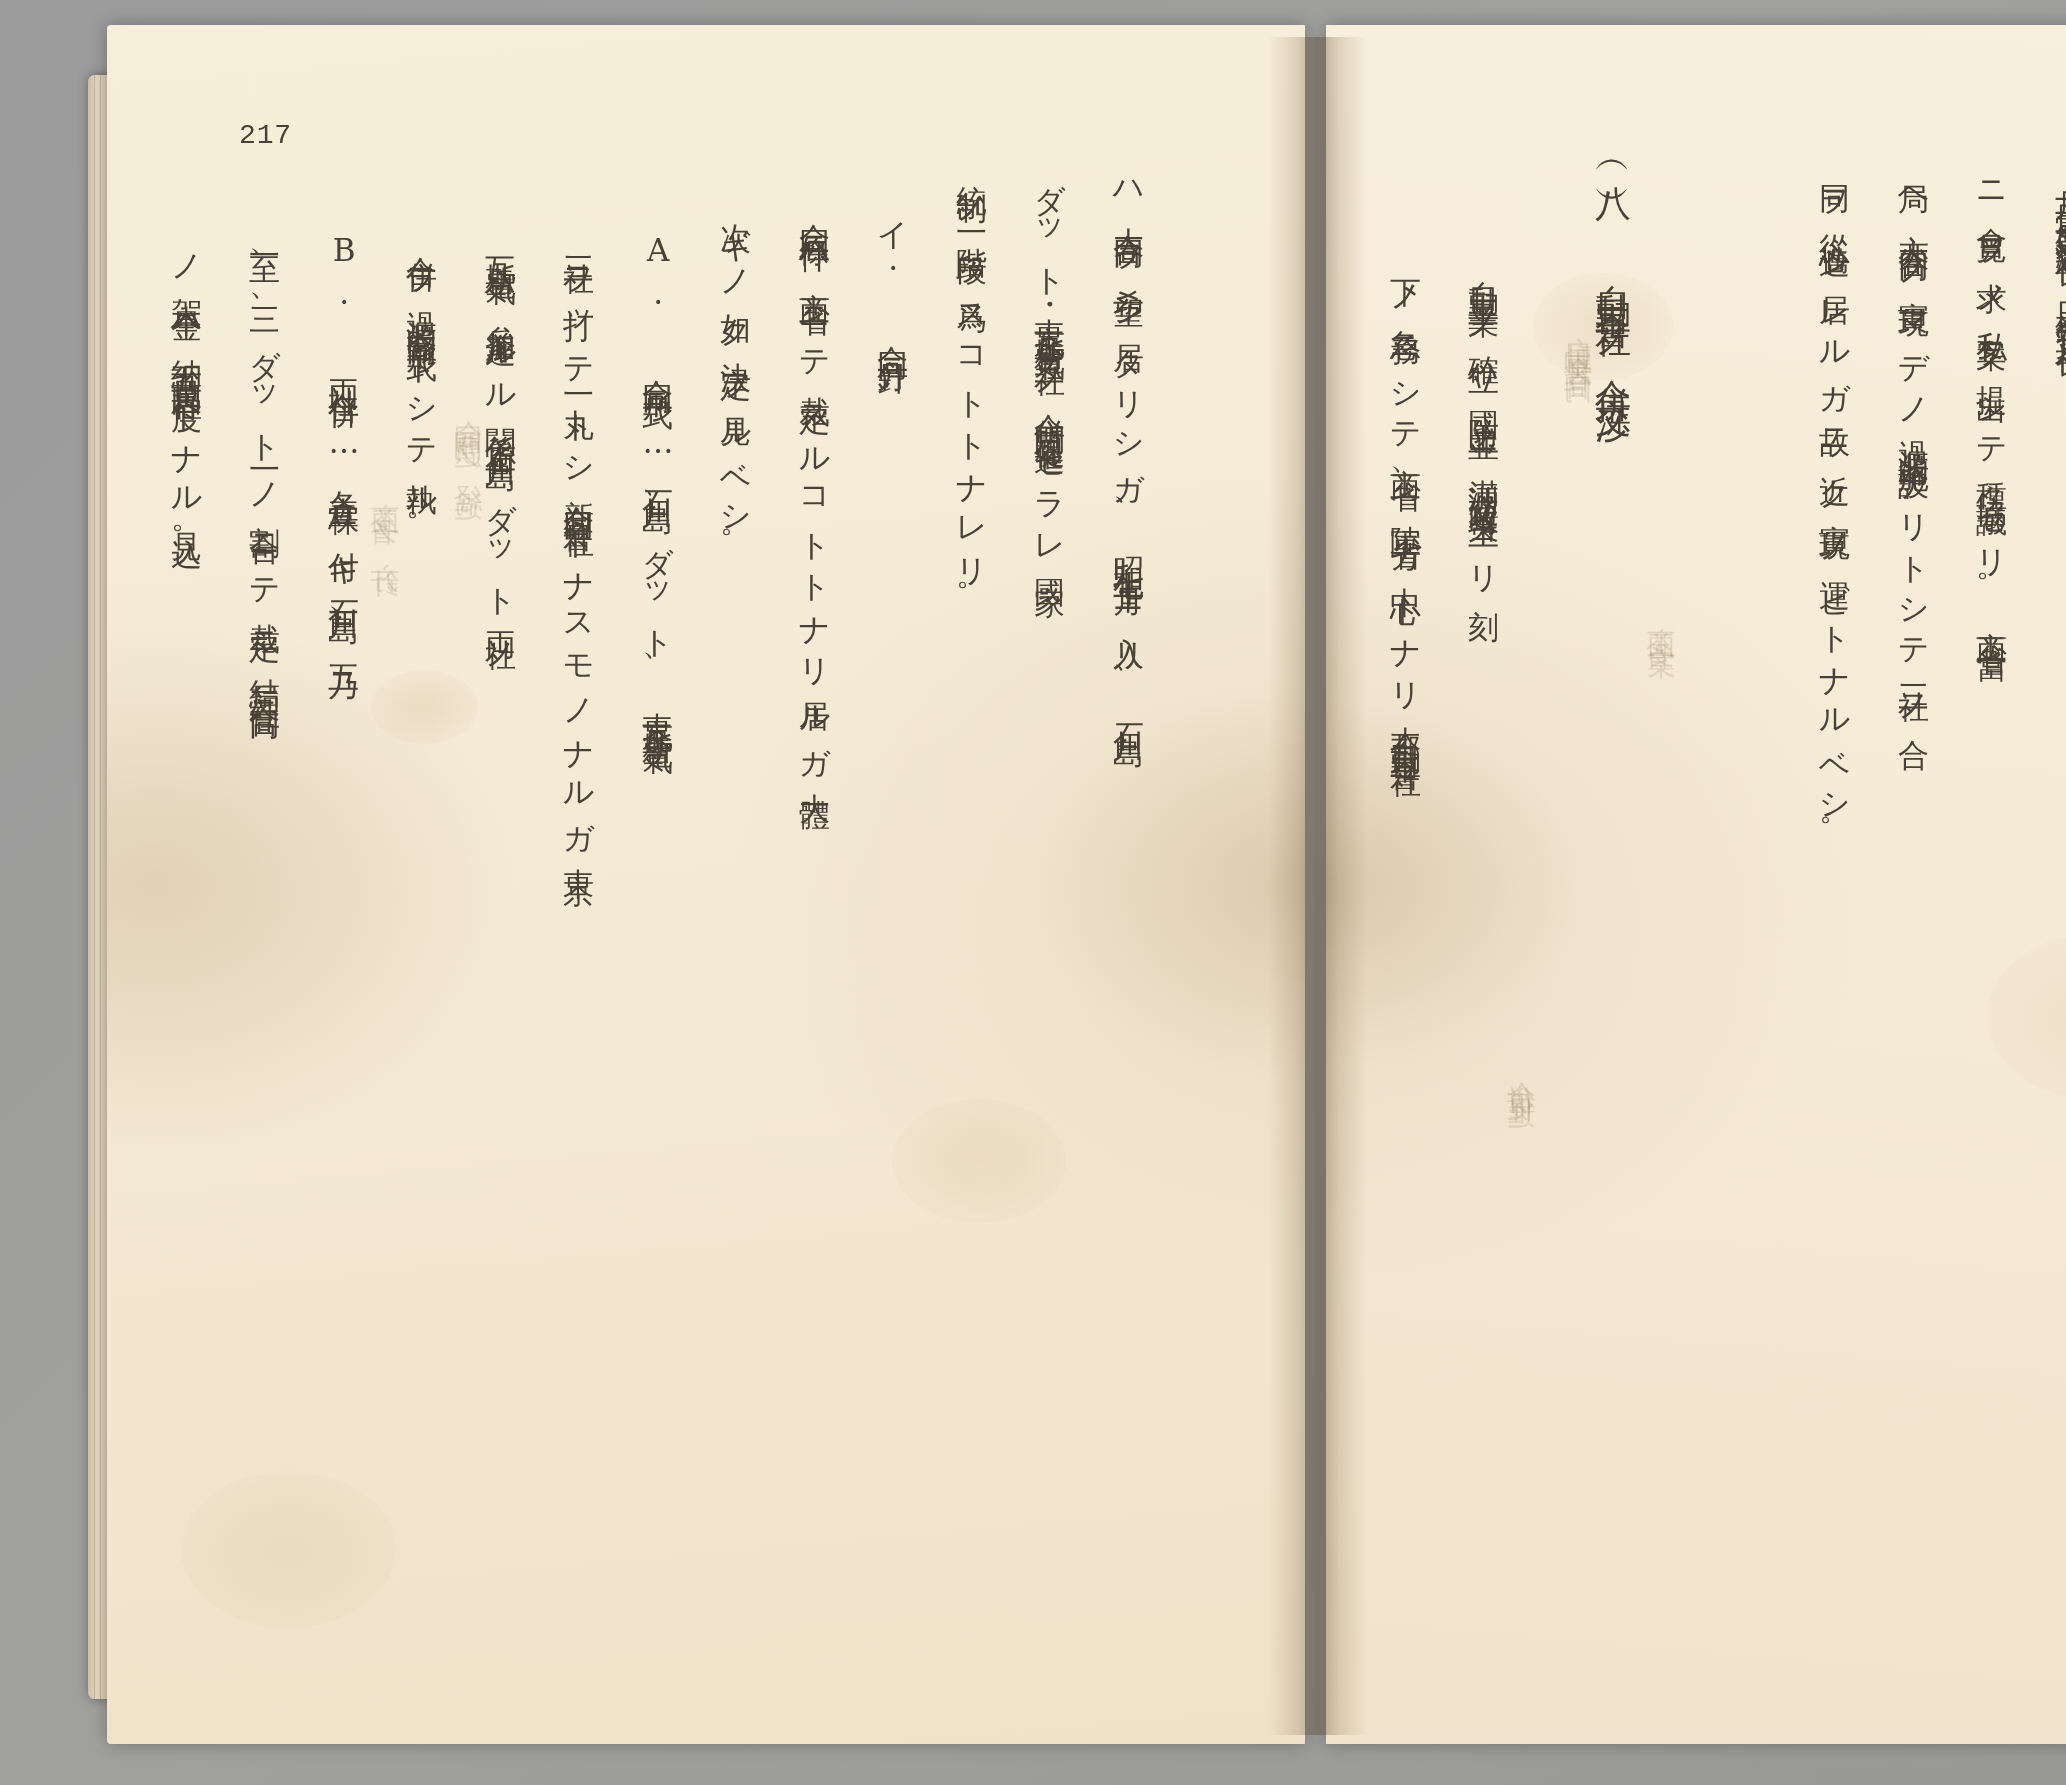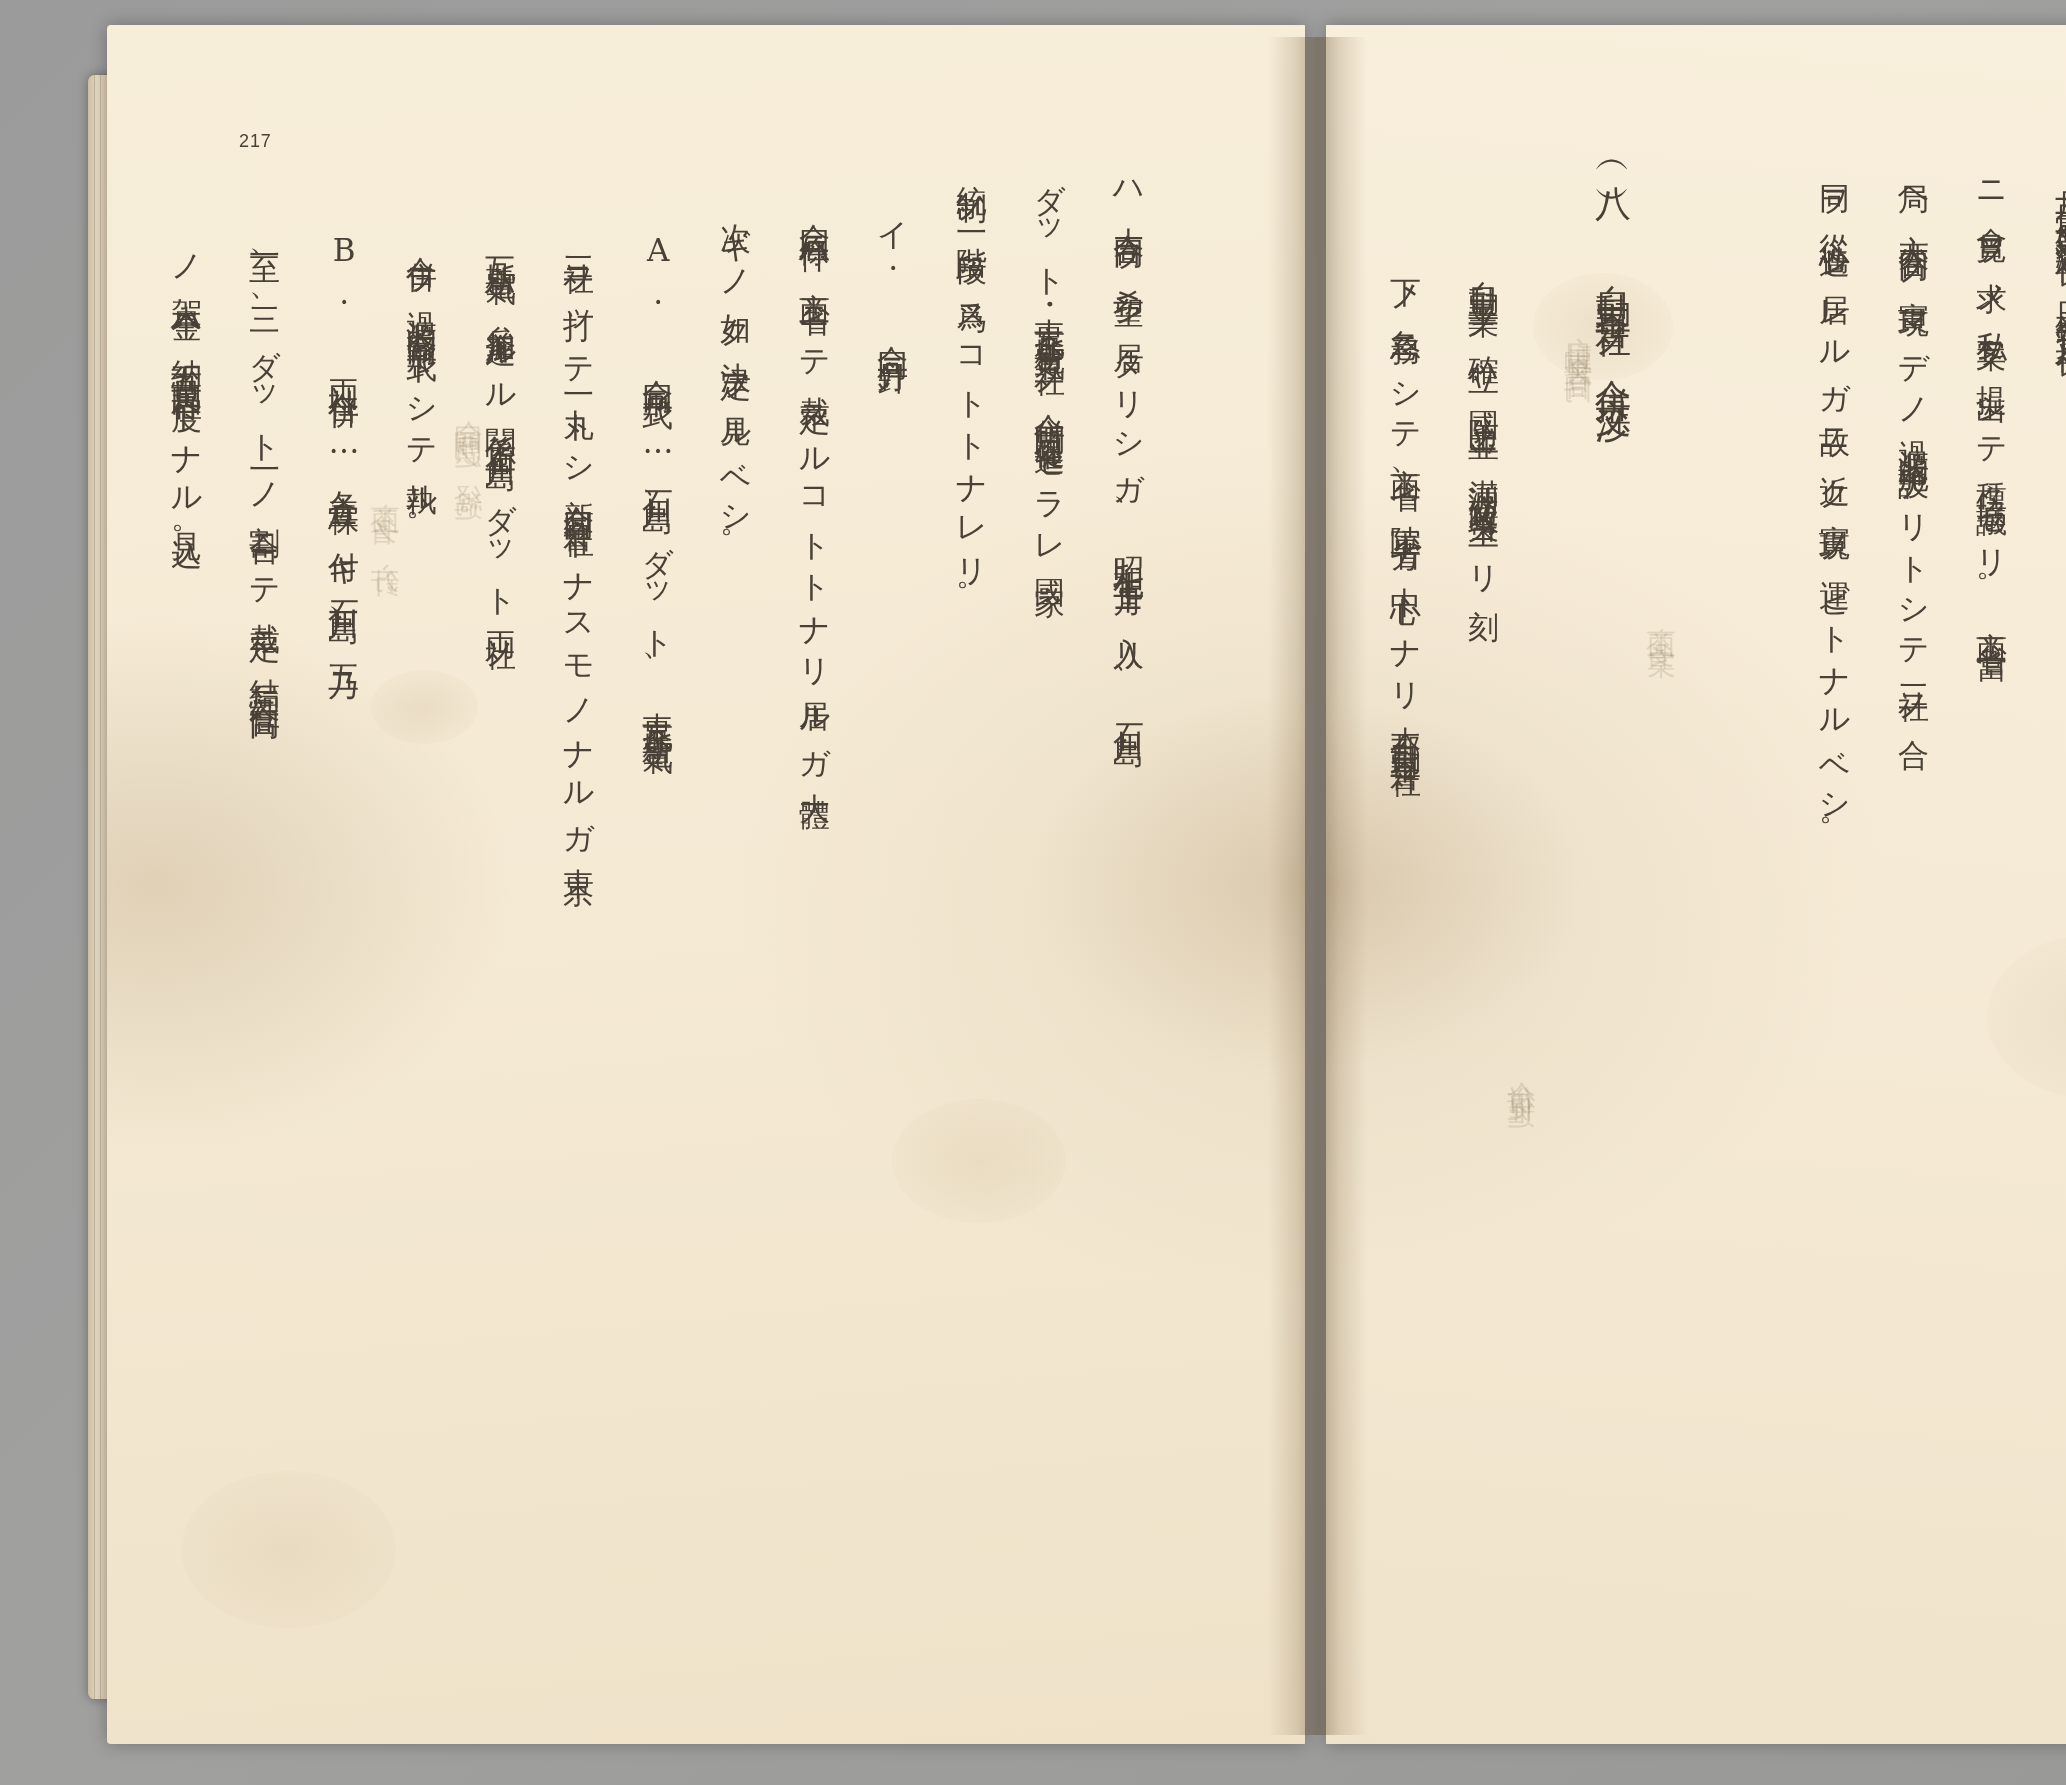--- a/index.html
+++ b/index.html
@@ -91,24 +91,24 @@
        rgba(90,70,45,0.42) 50%,
        rgba(120,95,60,0.20) 72%,
        rgba(120,95,60,0.00) 100%);
     z-index: 5;
     pointer-events: none;
   }
 
   
   .page-num {
     position: absolute;
-    top: 106px;
-    font-size: 18px;
+    top: 95px;
+    font-size: 28px;
     color: #4a4035;
-    font-family: Liberation Sans, sans-serif;
+    font-family: Liberation Mono, monospace;
     letter-spacing: 0.8px;
   }
   .page-num.l { left: 132px; }
 
   .col {
     position: absolute;
     writing-mode: vertical-rl;
     text-orientation: upright;
     font-family: "DejaVu Serif", serif;
     color: #3b332a;

